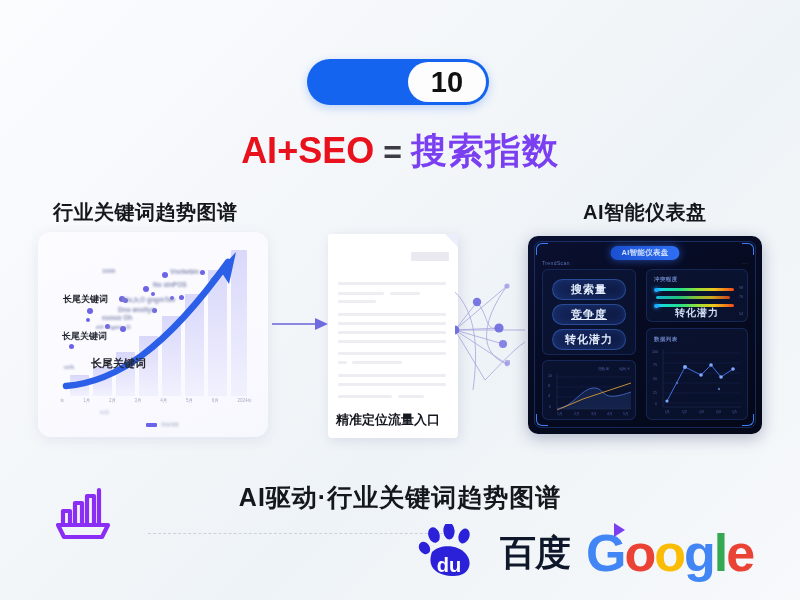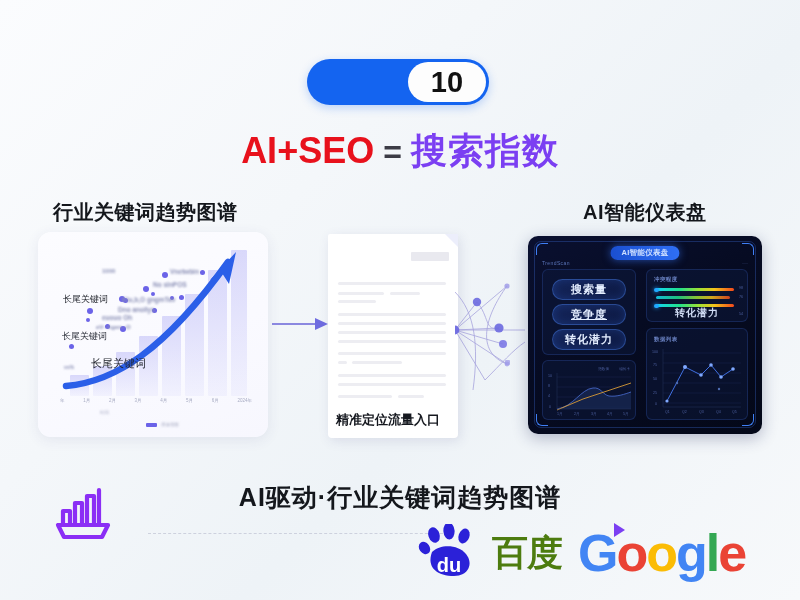--- a/index.html
+++ b/index.html
@@ -62,21 +62,21 @@
   }
   .cc-plot { position: absolute; left: 22px; top: 14px; width: 190px; height: 150px; }
   .cc-bar {
     position: absolute; bottom: 0;
     background: linear-gradient(180deg, rgba(139,136,240,0.30), rgba(190,190,248,0.13));
     border-radius: 1px;
   }
   .cc-arrow { position: absolute; left: 0; top: 0; width: 190px; height: 150px; }
   .cc-dot { position: absolute; border-radius: 50%; background: #6b63e8; }
   .cc-label {
-    position: absolute; color: #23262e; font-weight: normal;
+    position: absolute; color: #23262e; font-weight: bold;
     white-space: nowrap; filter: blur(0.35px);
   }
   .cc-blurtext {
     position: absolute; color: #8a8fb5; white-space: nowrap;
     filter: blur(1.1px); font-weight: bold;
   }
   .cc-axis { position: absolute; left: 22px; top: 166px; width: 192px; display: flex; justify-content: space-between; }
   .cc-tick { color: #a9adc4; font-size: 4.5px; filter: blur(0.7px); }
   .cc-xlabel { position: absolute; left: 62px; top: 178px; color: #a9adc4; font-size: 4.5px; filter: blur(0.8px); }
   .cc-legend { position: absolute; left: 108px; top: 190px; display: flex; align-items: center; gap: 4px; }
@@ -178,21 +178,21 @@
   .bottom-slogan {
     position: absolute; left: 0; top: 481px; width: 800px;
     text-align: center; color: #14171c;
     font-size: 25px; font-weight: bold; letter-spacing: 1px; white-space: nowrap;
   }
   .dash-divider {
     position: absolute; left: 148px; top: 533px; width: 300px; height: 0;
     border-top: 1px dashed #c8ccda; opacity: 0.85;
   }
   .logos { position: absolute; left: 418px; top: 521px; height: 64px; display: flex; align-items: center; }
-  .baidu-text { color: #4d7c0f; font-size: 36px; font-weight: bold; letter-spacing: -1px; margin-left: 2px; }
+  .baidu-text { color: #0f172a; font-size: 36px; font-weight: bold; letter-spacing: -1px; margin-left: 10px; }
   .google-wrap { display: flex; align-items: center; margin-left: 16px; font-size: 52px; font-weight: bold; letter-spacing: -2px; }
   .g-b { color: #4285f4; } .g-r { color: #ea4335; } .g-y { color: #fbbc05; } .g-g { color: #34a853; }
   .play-tri { position: absolute; left: 196px; top: 2px; width: 0; height: 0;
     border-left: 11px solid #7b3ff2; border-top: 7px solid transparent; border-bottom: 7px solid transparent; }
 </style>
 </head>
 <body>
 
 <div class="top-badge">
   <span class="top-badge-circle">

